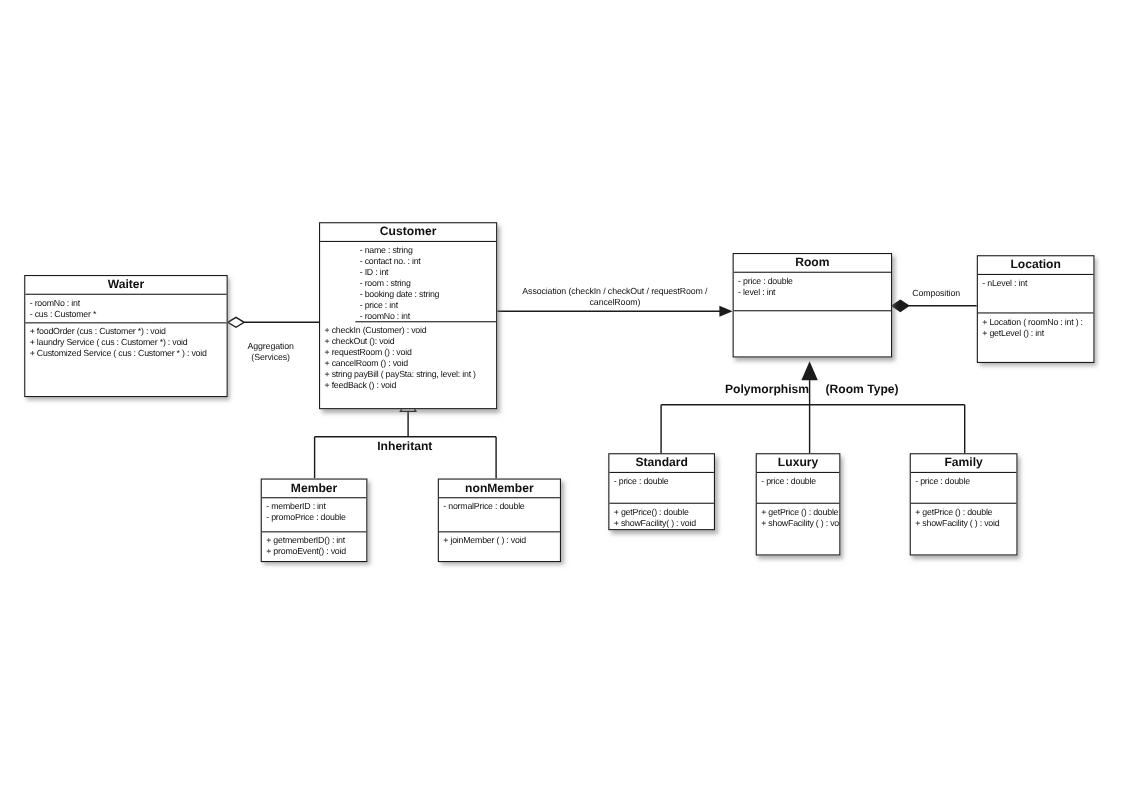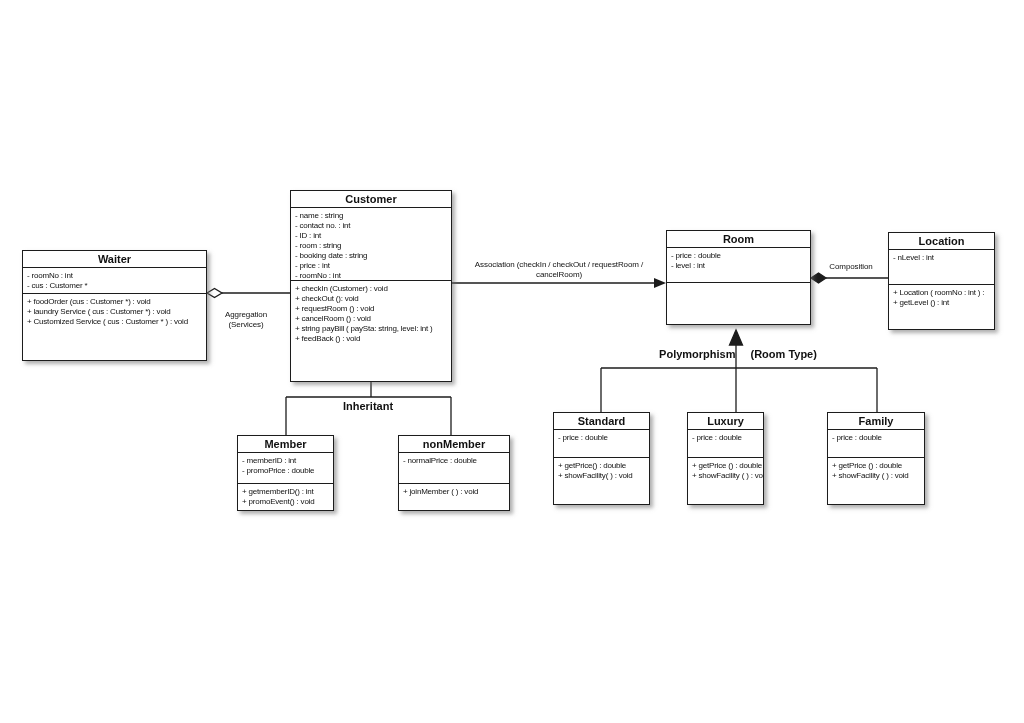--- a/index.html
+++ b/index.html
@@ -44,31 +44,31 @@
     color: #111;
     white-space: nowrap;
     overflow: hidden;
   }
   .uml-section.attrs { border-bottom: 1.5px solid #1c1c1c; flex: 0 0 auto; }
   .uml-section.methods { flex: 1 1 auto; }
 
   
   #cls-waiter    { left: 22px;  top: 250px; width: 185px; height: 111px; }
   #cls-waiter    .attrs { height: 26px; }
-  #cls-customer  { left: 290px; top: 190px; width: 162px; height: 192px; }
-  #cls-customer  .attrs { height: 73px; }
+  #cls-customer  { left: 290px; top: 202px; width: 162px; height: 170px; }
+  #cls-customer  .attrs { height: 73px; margin-left: 32px; }
   #cls-room      { left: 666px; top: 230px; width: 145px; height: 95px; }
   #cls-room      .attrs { height: 35px; }
   #cls-location  { left: 888px; top: 232px; width: 107px; height: 98px; }
   #cls-location  .attrs { height: 35px; }
   #cls-member    { left: 237px; top: 435px; width: 97px;  height: 76px; }
   #cls-member    .attrs { height: 31px; }
   #cls-nonmember { left: 398px; top: 435px; width: 112px; height: 76px; }
   #cls-nonmember .attrs { height: 31px; }
-  #cls-standard  { left: 553px; top: 412px; width: 97px;  height: 93px; }
+  #cls-standard  { left: 553px; top: 412px; width: 97px;  height: 70px; }
   #cls-standard  .attrs { height: 28px; }
   #cls-luxury    { left: 687px; top: 412px; width: 77px;  height: 93px; }
   #cls-luxury    .attrs { height: 28px; }
   #cls-family    { left: 827px; top: 412px; width: 98px;  height: 93px; }
   #cls-family    .attrs { height: 28px; }
 
   
   .lbl {
     position: absolute;
     font-size: 8px;

